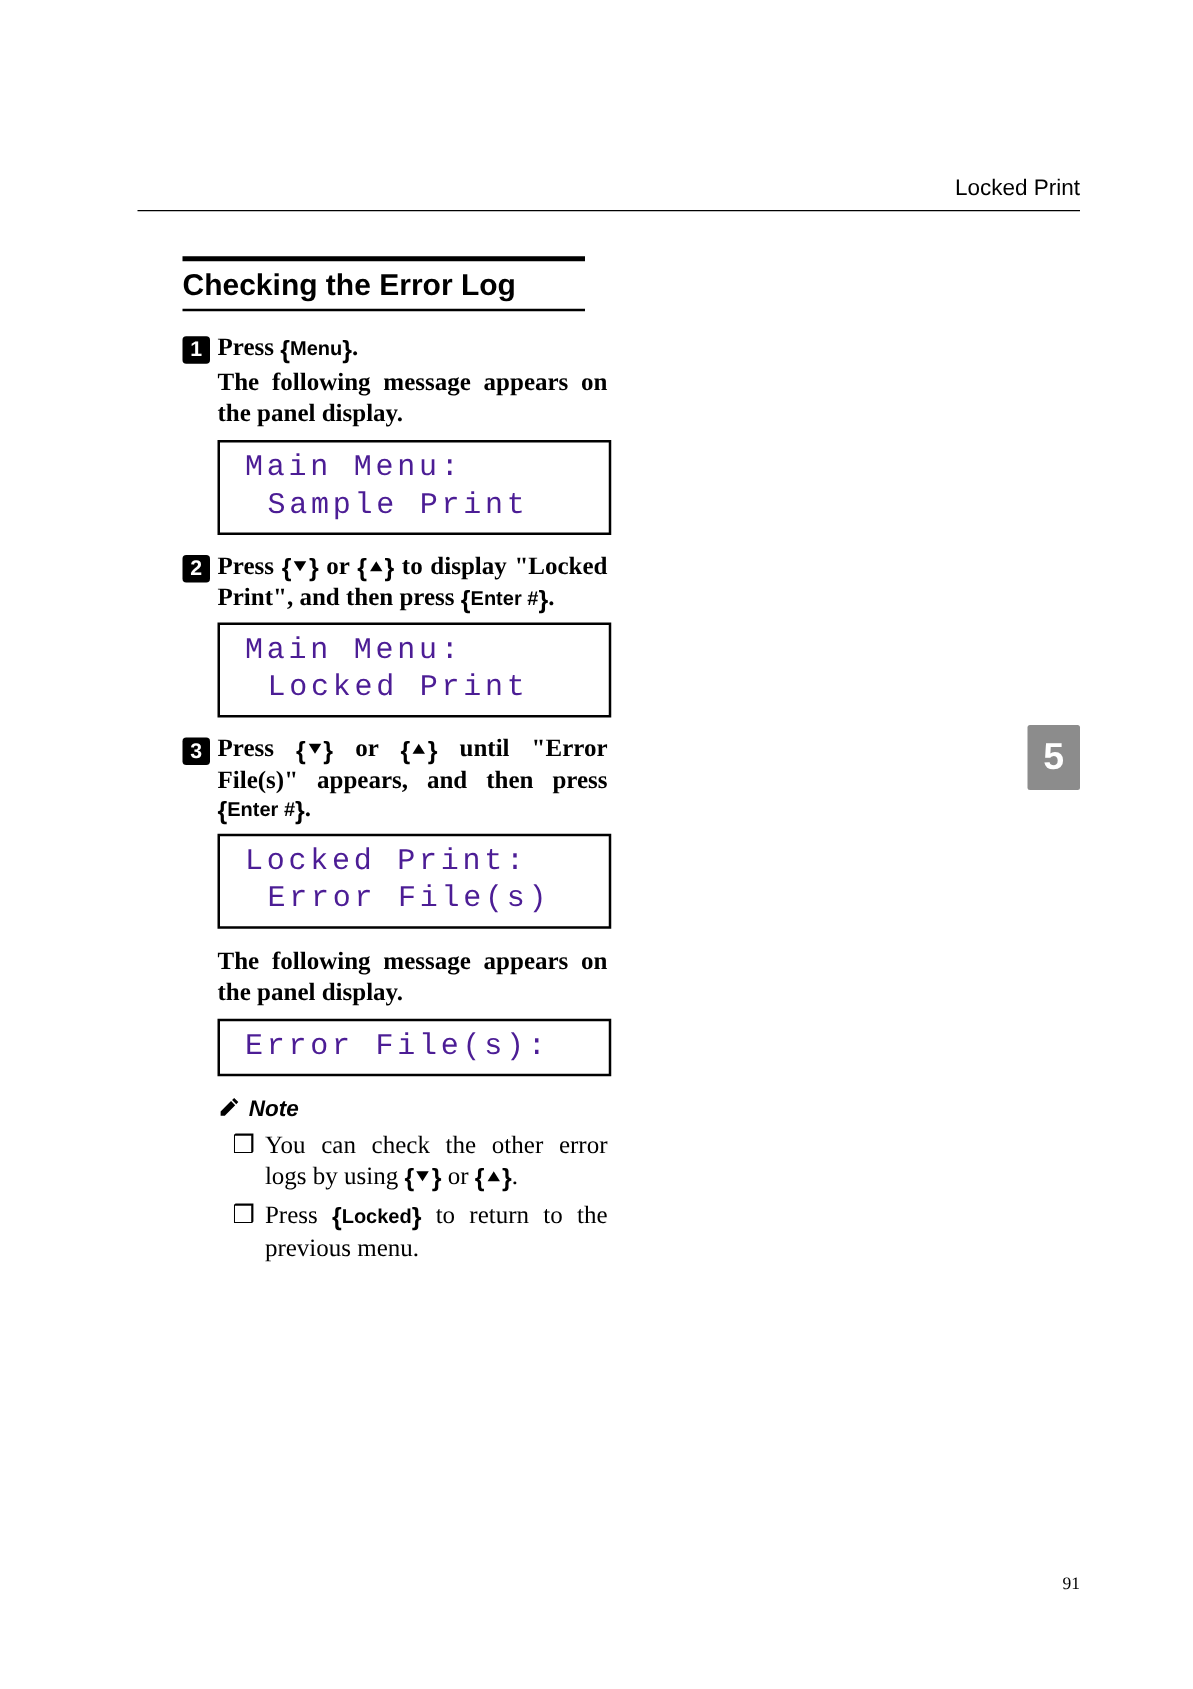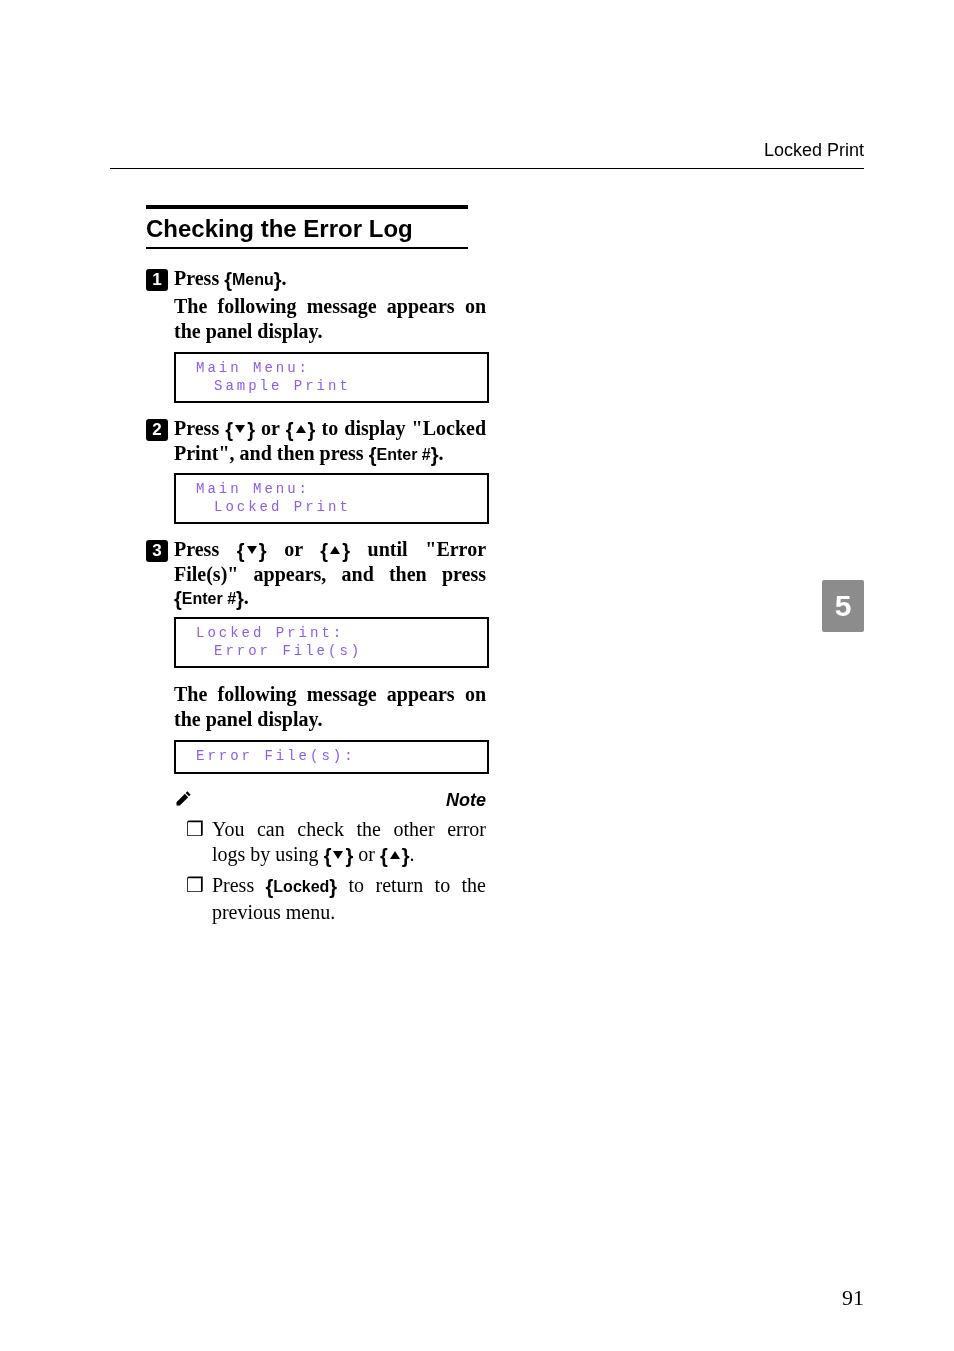--- a/index.html
+++ b/index.html
@@ -105,39 +105,38 @@
     vertical-align: -2px;
   }
   .arrowkey svg {
     vertical-align: -1px;
   }
   .lcd {
     border: 2px solid #000;
     margin: 6px 0 14px 28px;
     padding: 6px 10px 6px 20px;
     font-family: "Courier New", monospace;
-    font-size: 14px;
+    font-size: 24px;
     letter-spacing: 3px;
     line-height: 1.25;
-    color: #8b5cf6;
+    color: #4c1d95;
     width: 281px;
   }
   .lcd .line2 {
     padding-left: 18px;
   }
   .note-head {
     margin: 4px 0 4px 28px;
     font-family: Arial, Helvetica, sans-serif;
     font-weight: bold;
     font-style: italic;
     font-size: 18px;
     display: flex;
     align-items: center;
     gap: 5px;
-    justify-content: space-between;
   }
   .note-item {
     margin: 0 0 4px 40px;
     font-size: 20px;
     line-height: 1.25;
     display: flex;
     gap: 8px;
     text-align: justify;
   }
   .note-bullet {
@@ -154,22 +153,22 @@
     font-family: Arial, Helvetica, sans-serif;
     font-weight: bold;
     font-size: 30px;
     text-align: center;
     line-height: 52px;
     border-radius: 2px;
   }
   .page-number {
     position: absolute;
     right: 90px;
-    bottom: 40px;
-    font-size: 22px;
+    bottom: 75px;
+    font-size: 14px;
     font-family: "Times New Roman", Times, serif;
     margin-top: 47px;
   }
   .pencil-icon svg {
     width: 20px;
     height: 20px;
   }
 </style>
 </head>
 <body>

